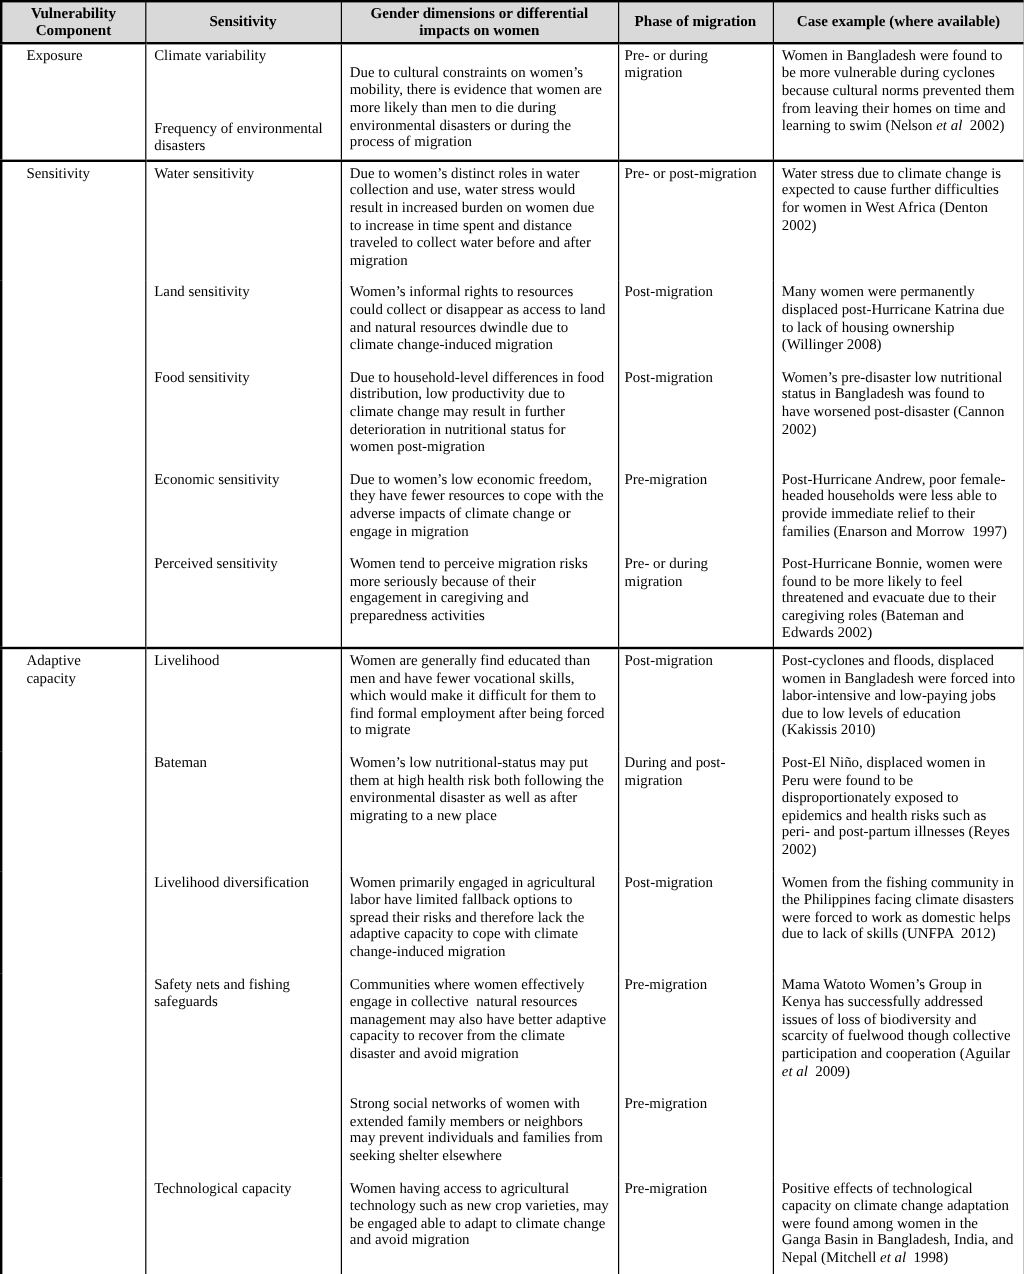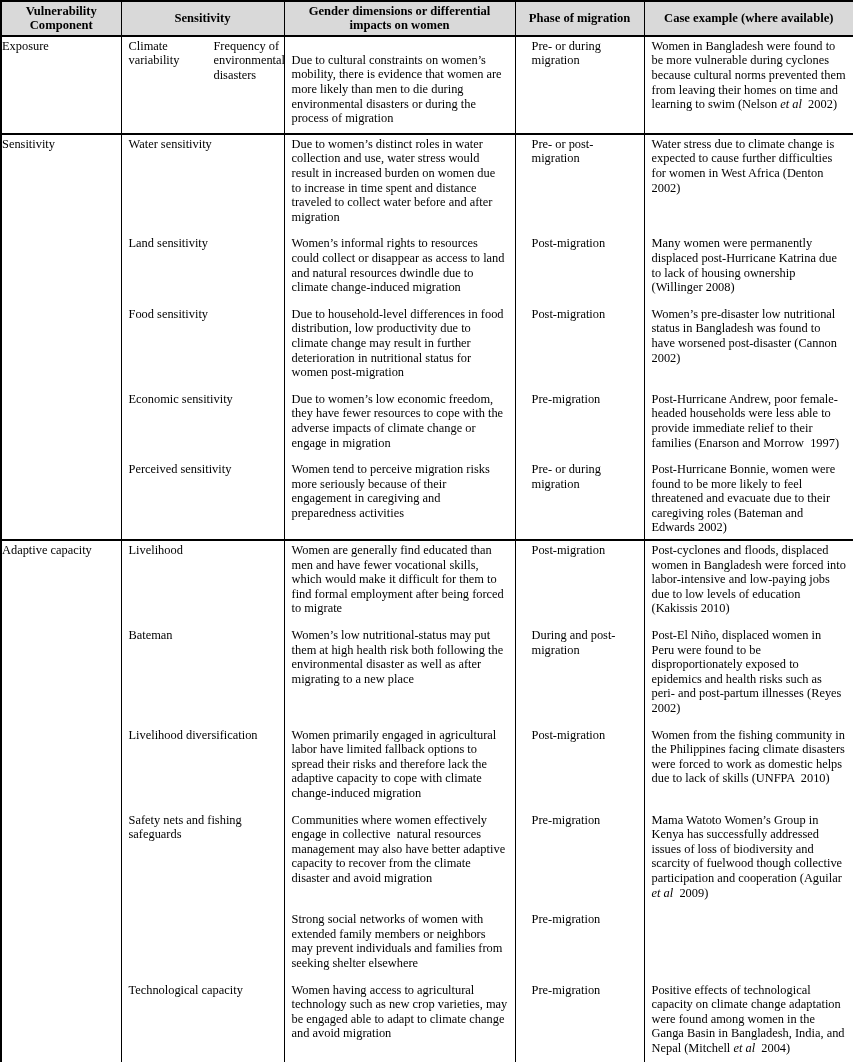--- a/index.html
+++ b/index.html
@@ -43,31 +43,30 @@
     border-left: 1px solid #000;
     border-right: 1px solid #000;
     vertical-align: top;
     font-size: 12.4px;
     line-height: 14.6px;
     padding: 2px 7px 10px 7px;
   }
   tr.sec-start td { border-top: 2px solid #000; }
   tr.last-sub td { padding-bottom: 4px; }
 
-  td.c-comp  { padding: 2px 0; }
-  td.c-phase { padding-left: 16px; padding-right: 4px; }
+  td.c-comp  { padding: 2px 20px; }
+  td.c-phase { padding-left: 5px; padding-right: 4px; }
 
   .ws { white-space: pre-wrap; }
 
   .exp-ind-wrap {
     display: flex;
-    flex-direction: row;
+    flex-direction: column;
     justify-content: space-between;
     min-height: 90px;
-    gap: 34px;
   }
   .exp-gen { display: block; margin-top: 14px; }
 </style>
 </head>
 <body>
 
 <div id="page">
   <table class="vuln">
     <colgroup>
       <col class="c1">
@@ -144,37 +143,37 @@
       <tr>
         <td class="c-ind"><span class="ws">Bateman</span></td>
         <td class="c-gen"><span class="ws">Women’s low nutritional-status may put them at high health risk both following the environmental disaster as well as after migrating to a new place</span></td>
         <td class="c-phase"><span class="ws">During and post-migration</span></td>
         <td class="c-case"><span class="ws">Post-El Niño, displaced women in Peru were found to be disproportionately exposed to epidemics and health risks such as peri- and post-partum illnesses (Reyes  2002)</span></td>
       </tr>
       <tr>
         <td class="c-ind"><span class="ws">Livelihood diversification</span></td>
         <td class="c-gen"><span class="ws">Women primarily engaged in agricultural labor have limited fallback options to spread their risks and therefore lack the adaptive capacity to cope with climate change-induced migration</span></td>
         <td class="c-phase"><span class="ws">Post-migration</span></td>
-        <td class="c-case"><span class="ws">Women from the fishing community in the Philippines facing climate disasters were forced to work as domestic helps due to lack of skills (UNFPA  2010)</span></td>
+        <td class="c-case"><span class="ws">Women from the fishing community in the Philippines facing climate disasters were forced to work as domestic helps due to lack of skills (UNFPA  2012)</span></td>
       </tr>
       <tr>
         <td class="c-ind"><span class="ws">Safety nets and fishing safeguards</span></td>
         <td class="c-gen"><span class="ws">Communities where women effectively engage in collective  natural resources management may also have better adaptive capacity to recover from the climate disaster and avoid migration</span></td>
         <td class="c-phase"><span class="ws">Pre-migration</span></td>
         <td class="c-case"><span class="ws">Mama Watoto Women’s Group in Kenya has successfully addressed issues of loss of biodiversity and scarcity of fuelwood though collective participation and cooperation (Aguilar </span><i>et al</i><span class="ws">  2009)</span></td>
       </tr>
       <tr>
         <td class="c-ind"><span class="ws"></span></td>
         <td class="c-gen"><span class="ws">Strong social networks of women with extended family members or neighbors may prevent individuals and families from seeking shelter elsewhere</span></td>
         <td class="c-phase"><span class="ws">Pre-migration</span></td>
         <td class="c-case"><span class="ws"></span></td>
       </tr>
       <tr>
         <td class="c-ind"><span class="ws">Technological capacity</span></td>
         <td class="c-gen"><span class="ws">Women having access to agricultural technology such as new crop varieties, may be engaged able to adapt to climate change and avoid migration</span></td>
         <td class="c-phase"><span class="ws">Pre-migration</span></td>
-        <td class="c-case"><span class="ws">Positive effects of technological capacity on climate change adaptation were found among women in the Ganga Basin in Bangladesh, India, and Nepal (Mitchell </span><i>et al</i><span class="ws">  2004)</span></td>
+        <td class="c-case"><span class="ws">Positive effects of technological capacity on climate change adaptation were found among women in the Ganga Basin in Bangladesh, India, and Nepal (Mitchell </span><i>et al</i><span class="ws">  1998)</span></td>
       </tr>
 
     </tbody>
   </table>
 
 </div>
 
 </body></html>

